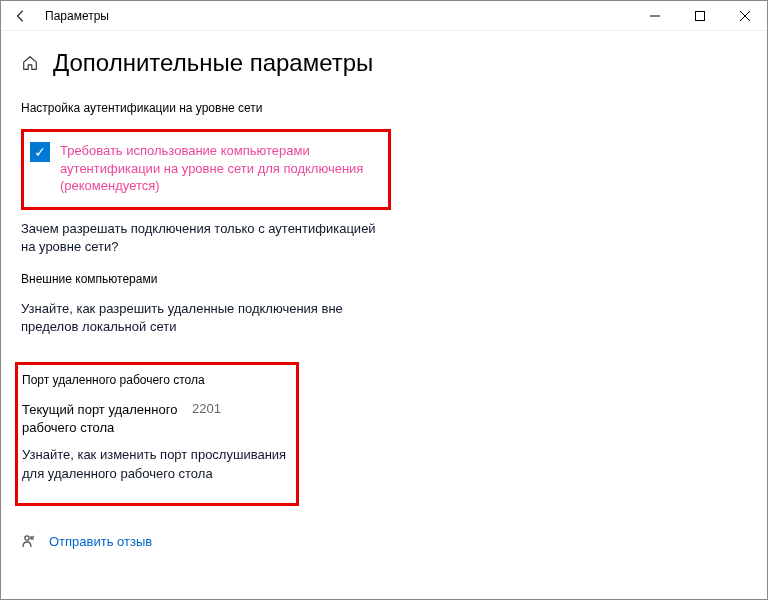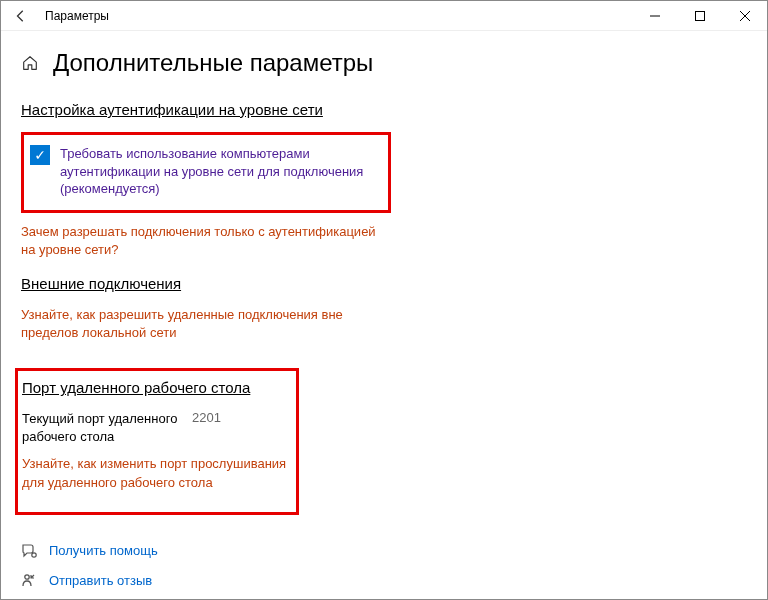--- a/index.html
+++ b/index.html
@@ -6,27 +6,27 @@
     body { width: 768px; height: 600px; background: #fff; border: 1px solid #888; overflow: hidden; position: relative; }
     .titlebar { height: 30px; display: flex; align-items: center; padding: 0 0 0 8px; border-bottom: 1px solid #eee; }
     .titlebar .back { width: 24px; height: 24px; display: flex; align-items: center; justify-content: center; cursor: pointer; font-size: 14px; }
     .titlebar .title { font-size: 12px; margin-left: 12px; color: #000; }
     .winbtns { position: absolute; right: 0; top: 0; display: flex; }
     .winbtn { width: 45px; height: 30px; display: flex; align-items: center; justify-content: center; cursor: pointer; font-size: 11px; font-family: "Segoe MDL2 Assets", sans-serif; }
     .content { padding: 18px 12px 0 20px; }
     .header { display: flex; align-items: center; gap: 14px; margin-bottom: 24px; }
     .home-icon { width: 18px; height: 18px; display: flex; align-items: center; justify-content: center; }
     .header h1 { font-size: 24px; font-weight: 400; }
-    .section-title { font-size: 15px; font-weight: 400; margin-bottom: 14px; text-decoration: underline; }
+    .section-title { font-size: 12px; font-weight: 400; margin-bottom: 14px; }
     .highlight-box-1 { border: 3px solid #e60000; padding: 10px 8px 12px 6px; width: 370px; margin-bottom: 10px; }
     .checkbox-row { display: flex; align-items: flex-start; gap: 10px; }
     .checkbox { width: 20px; height: 20px; background: #0078d4; display: flex; align-items: center; justify-content: center; flex-shrink: 0; }
     .check-mark { color: #fff; font-size: 14px; line-height: 1; }
-    .checkbox-label { font-size: 13px; line-height: 1.35; color: #4c1d95; max-width: 310px; }
-    .link { color: #c2410c; font-size: 13px; line-height: 1.4; display: block; max-width: 360px; cursor: pointer; margin-bottom: 6px; }
+    .checkbox-label { font-size: 13px; line-height: 1.35; color: #ec4899; max-width: 310px; }
+    .link { color: #0f172a; font-size: 13px; line-height: 1.4; display: block; max-width: 360px; cursor: pointer; margin-bottom: 6px; }
     .section { margin-bottom: 28px; }
     .highlight-box-2 { border: 3px solid #e60000; padding: 8px 8px 14px 4px; width: 284px; margin-left: -6px; margin-top: -6px; position: relative; }
     .port-row { display: flex; margin-bottom: 10px; margin-top: 6px; }
     .port-label { font-size: 13px; max-width: 170px; line-height: 1.35; }
     .port-value { font-size: 13px; color: #666; }
     .footer-items { margin-top: 18px; }
     .footer-link { display: flex; align-items: center; gap: 12px; margin-bottom: 14px; cursor: pointer; }
     .footer-link .icon { width: 16px; height: 16px; display: flex; align-items: center; justify-content: center; color: #444; }
     .footer-link .text { color: #0066cc; font-size: 13px; }
     .section-spacer-1 { margin-bottom: 16px; }
@@ -80,48 +80,39 @@
         <div class="checkbox">
           <span class="check-mark">✓</span>
         </div>
         <div class="checkbox-label">Требовать использование компьютерами аутентификации на уровне сети для подключения (рекомендуется)</div>
       </div>
     </div>
     <a class="link">Зачем разрешать подключения только с аутентификацией на уровне сети?</a>
   </div>
 
   <div class="section section-spacer-2">
-    <div class="section-title">Внешние подключения</div>
+    <div class="section-title">Внешние компьютерами</div>
     <a class="link">Узнайте, как разрешить удаленные подключения вне пределов локальной сети</a>
   </div>
 
   <div class="section">
     <div class="highlight-box-2">
       <div class="section-title">Порт удаленного рабочего стола</div>
       <div class="port-row">
         <div class="port-label">Текущий порт удаленного рабочего стола</div>
         <div class="port-value">2201</div>
       </div>
       <a class="link">Узнайте, как изменить порт прослушивания для удаленного рабочего стола</a>
     </div>
   </div>
 
   <div class="footer-items">
     <div class="footer-link">
       <div class="icon">
         <svg width="16" height="16" viewBox="0 0 16 16">
-            <path d="M2 2 L10 2 Q12 2 12 4 L12 8 Q12 10 10 10 L6 10 L3 13 L3 10 Q2 10 2 8 Z" stroke="#555" stroke-width="1.2" fill="none"></path>
-            <circle cx="13" cy="12" r="2.2" stroke="#555" stroke-width="1.2" fill="none"></circle>
-          </svg>
-      </div>
-      <span class="text">Получить помощь</span>
-    </div>
-    <div class="footer-link">
-      <div class="icon">
-        <svg width="16" height="16" viewBox="0 0 16 16">
             <circle cx="6" cy="4" r="2.2" stroke="#555" stroke-width="1.3" fill="none"></circle>
             <path d="M2 13 Q2 8 6 8 Q10 8 10 13" stroke="#555" stroke-width="1.3" fill="none"></path>
             <path d="M10 5 L13 2 M10 2 L10 5 L13 5" stroke="#555" stroke-width="1.2" fill="none"></path>
           </svg>
       </div>
       <span class="text">Отправить отзыв</span>
     </div>
   </div>
 
 </div>

